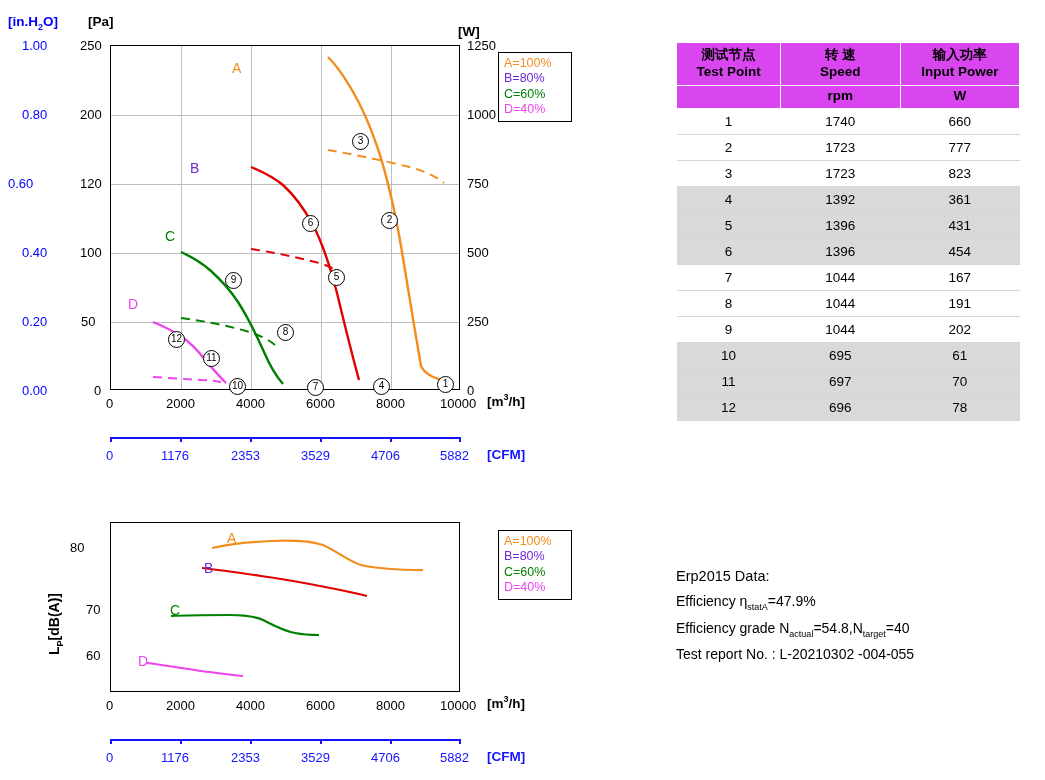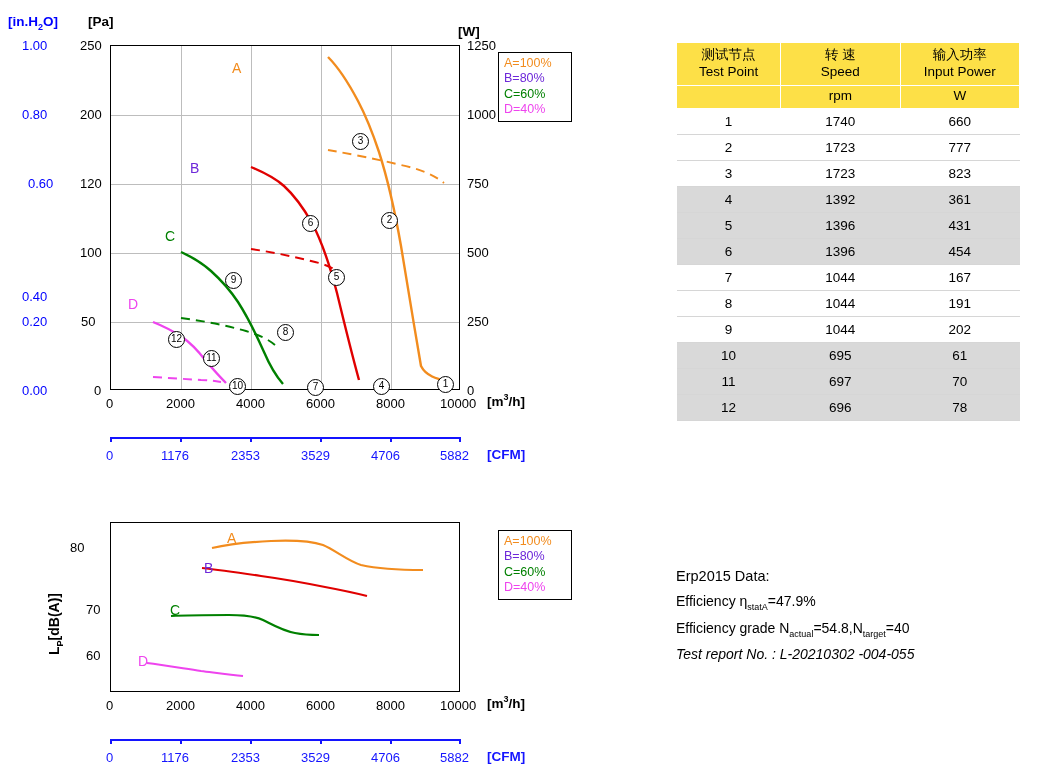--- a/index.html
+++ b/index.html
@@ -71,34 +71,34 @@
   #table-wrap{position:absolute;left:676px;top:42px;width:344px;}
   table.data{
     border-collapse:collapse;width:344px;
     font-size:13.5px;
   }
   table.data th,table.data td{
     text-align:center;vertical-align:middle;
     border:1px solid #ffffff;
   }
   table.data thead th{
-    background:#fde047;color:#000;font-weight:normal;
+    background:#d946ef;color:#000;font-weight:bold;
     padding:4px 2px;line-height:1.25;
   }
   table.data thead th.unit{padding:2px 2px 3px;text-align:center;}
   table.data td{
     padding:5px 2px;background:#ffffff;
     border-bottom:1px solid #d6d6d6;border-top:none;border-left:none;border-right:none;
   }
   table.data tr.shade td{background:#d9d9d9;}
 
   
   #erp{position:absolute;left:676px;top:564px;width:360px;font-size:14px;line-height:1.75;}
   #erp .hd{font-size:14.5px;}
-  #erp .it{font-style:italic;}
+  #erp .it{}
   sub{font-size:9px;}
   sup{font-size:9px;}
 </style>
 </head>
 <body>
 
 <div class="root">
 
   <div id="chart-top">
 
@@ -153,22 +153,22 @@
     <div class="ptnum" style="left:302px;top:215px;">6</div>
     <div class="ptnum" style="left:307px;top:379px;">7</div>
     <div class="ptnum" style="left:277px;top:324px;">8</div>
     <div class="ptnum" style="left:225px;top:272px;">9</div>
     <div class="ptnum" style="left:229px;top:378px;">10</div>
     <div class="ptnum" style="left:203px;top:350px;">11</div>
     <div class="ptnum" style="left:168px;top:331px;">12</div>
 
     <div class="tick blue" style="left:22px;top:38px;">1.00</div>
     <div class="tick blue" style="left:22px;top:107px;">0.80</div>
-    <div class="tick blue" style="left:28px;top:176px;text-align:right;">0.60</div>
-    <div class="tick blue" style="left:22px;top:245px;margin-top:44px;">0.40</div>
+    <div class="tick blue" style="left:8px;top:176px;text-align:right;">0.60</div>
+    <div class="tick blue" style="left:22px;top:245px;">0.40</div>
     <div class="tick blue" style="left:22px;top:314px;">0.20</div>
     <div class="tick blue" style="left:22px;top:383px;">0.00</div>
 
     <div class="tick" style="left:80px;top:38px;">250</div>
     <div class="tick" style="left:80px;top:107px;">200</div>
     <div class="tick" style="left:80px;top:176px;">120</div>
     <div class="tick" style="left:80px;top:245px;">100</div>
     <div class="tick" style="left:81px;top:314px;">50</div>
     <div class="tick" style="left:94px;top:383px;">0</div>
 

